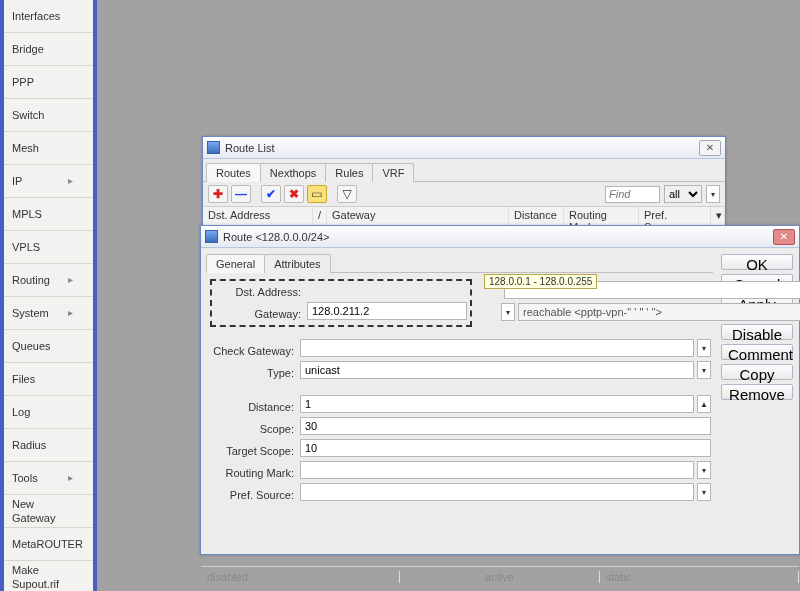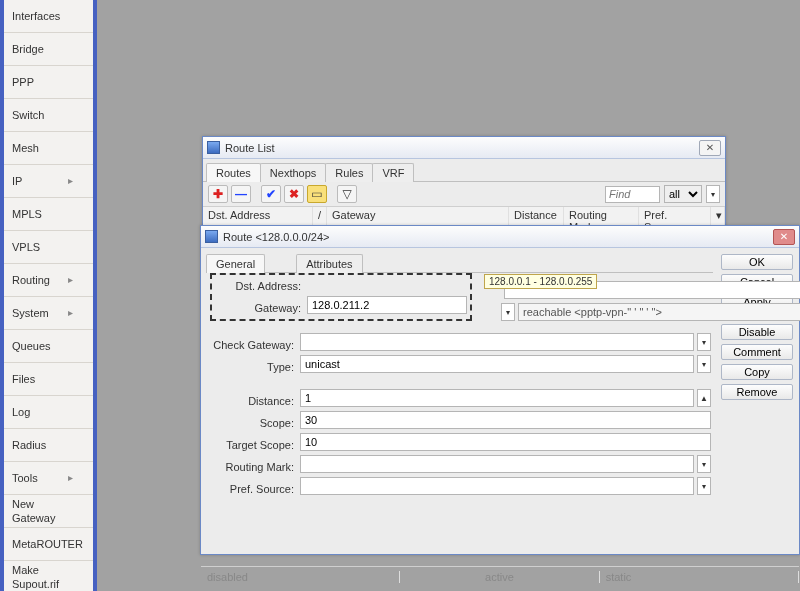--- a/index.html
+++ b/index.html
@@ -124,21 +124,21 @@
   }
   .routedlg .main{
     flex:1;padding:5px 8px 5px 5px;
   }
   .routedlg .side{
     width:78px;padding:6px 6px 0 0;display:flex;flex-direction:column;gap:4px;
   }
   .sidebtn{
     height:16px;border:1px solid #aeb7c7;border-radius:2px;
     background:linear-gradient(#fdfdfd,#e9e9e9);
-    font-size:11px;cursor:pointer;
+    font-size:15px;cursor:pointer;
   }
   .formrow{
     display:flex;align-items:flex-end;margin:4px 2px;
   }
   .formrow label{
     width:92px;text-align:right;padding-right:6px;
   }
   .formrow .field{
     flex:1;display:flex;align-items:center;gap:3px;
   }
@@ -160,21 +160,21 @@
     background:#ffffe1;border:1px solid #bfa54a;
     font-size:10px;padding:1px 4px;
   }
   .statusbar{
     height:20px;border-top:1px solid #cfcfcf;
     display:flex;align-items:center;font-size:11px;color:#888;margin-top:32px;
   }
   .statusbar .cell{flex:1;padding:0 6px;border-right:1px solid #ddd;}
   .sep{height:8px}
   .subtabs{
-    display:flex;border-bottom:1px solid #bfbfbf;gap:32px;
+    display:flex;border-bottom:1px solid #bfbfbf;margin-bottom:6px;
   }
 </style>
 </head>
 <body>
 
 <div class="sidebar">
   <div class="sidebar-inner">
     <div class="menu-item">
         <span>Interfaces</span>
         <span class="sub"></span>

